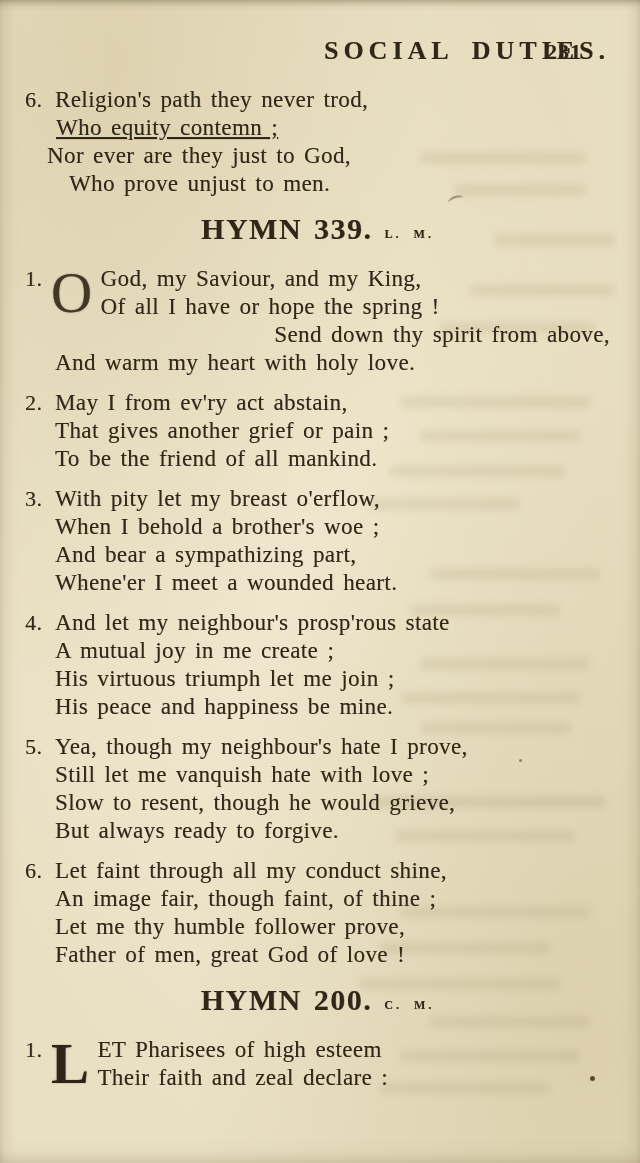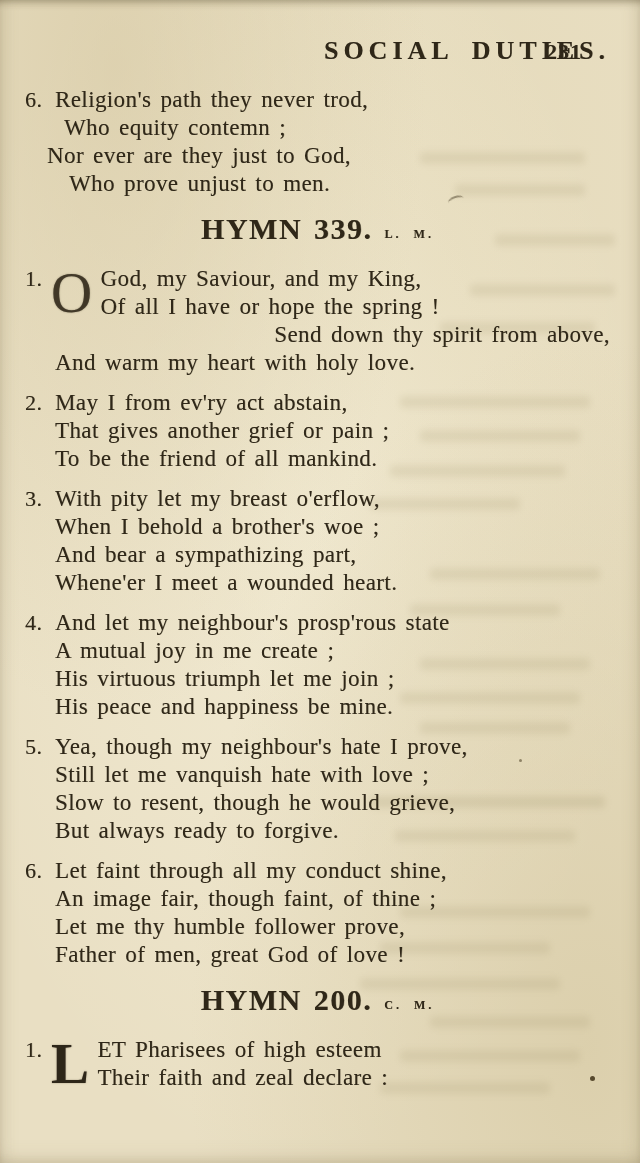--- a/index.html
+++ b/index.html
@@ -43,21 +43,21 @@
   }
   
   .stanza{
     position:relative;
     padding-left:30px;
     margin-bottom:12px;
     font-size:23px;line-height:28px;
   }
   .num{position:absolute;left:0;top:0;font-size:22px;}
   .line{white-space:nowrap;}
-  .ind-p8{margin-left:9px;}
+  .ind-p8{margin-left:1px;text-decoration:underline;}
   .ind-m8{margin-left:-8px;}
   .ind-p13{margin-left:14px;}
   .ind-cm{margin-left:10px;}
   
   .hymn-title{
     margin:12px 0 12px 0;
     text-align:center;
     font-size:30px;font-weight:700;
     letter-spacing:1.5px;
     line-height:38px;

